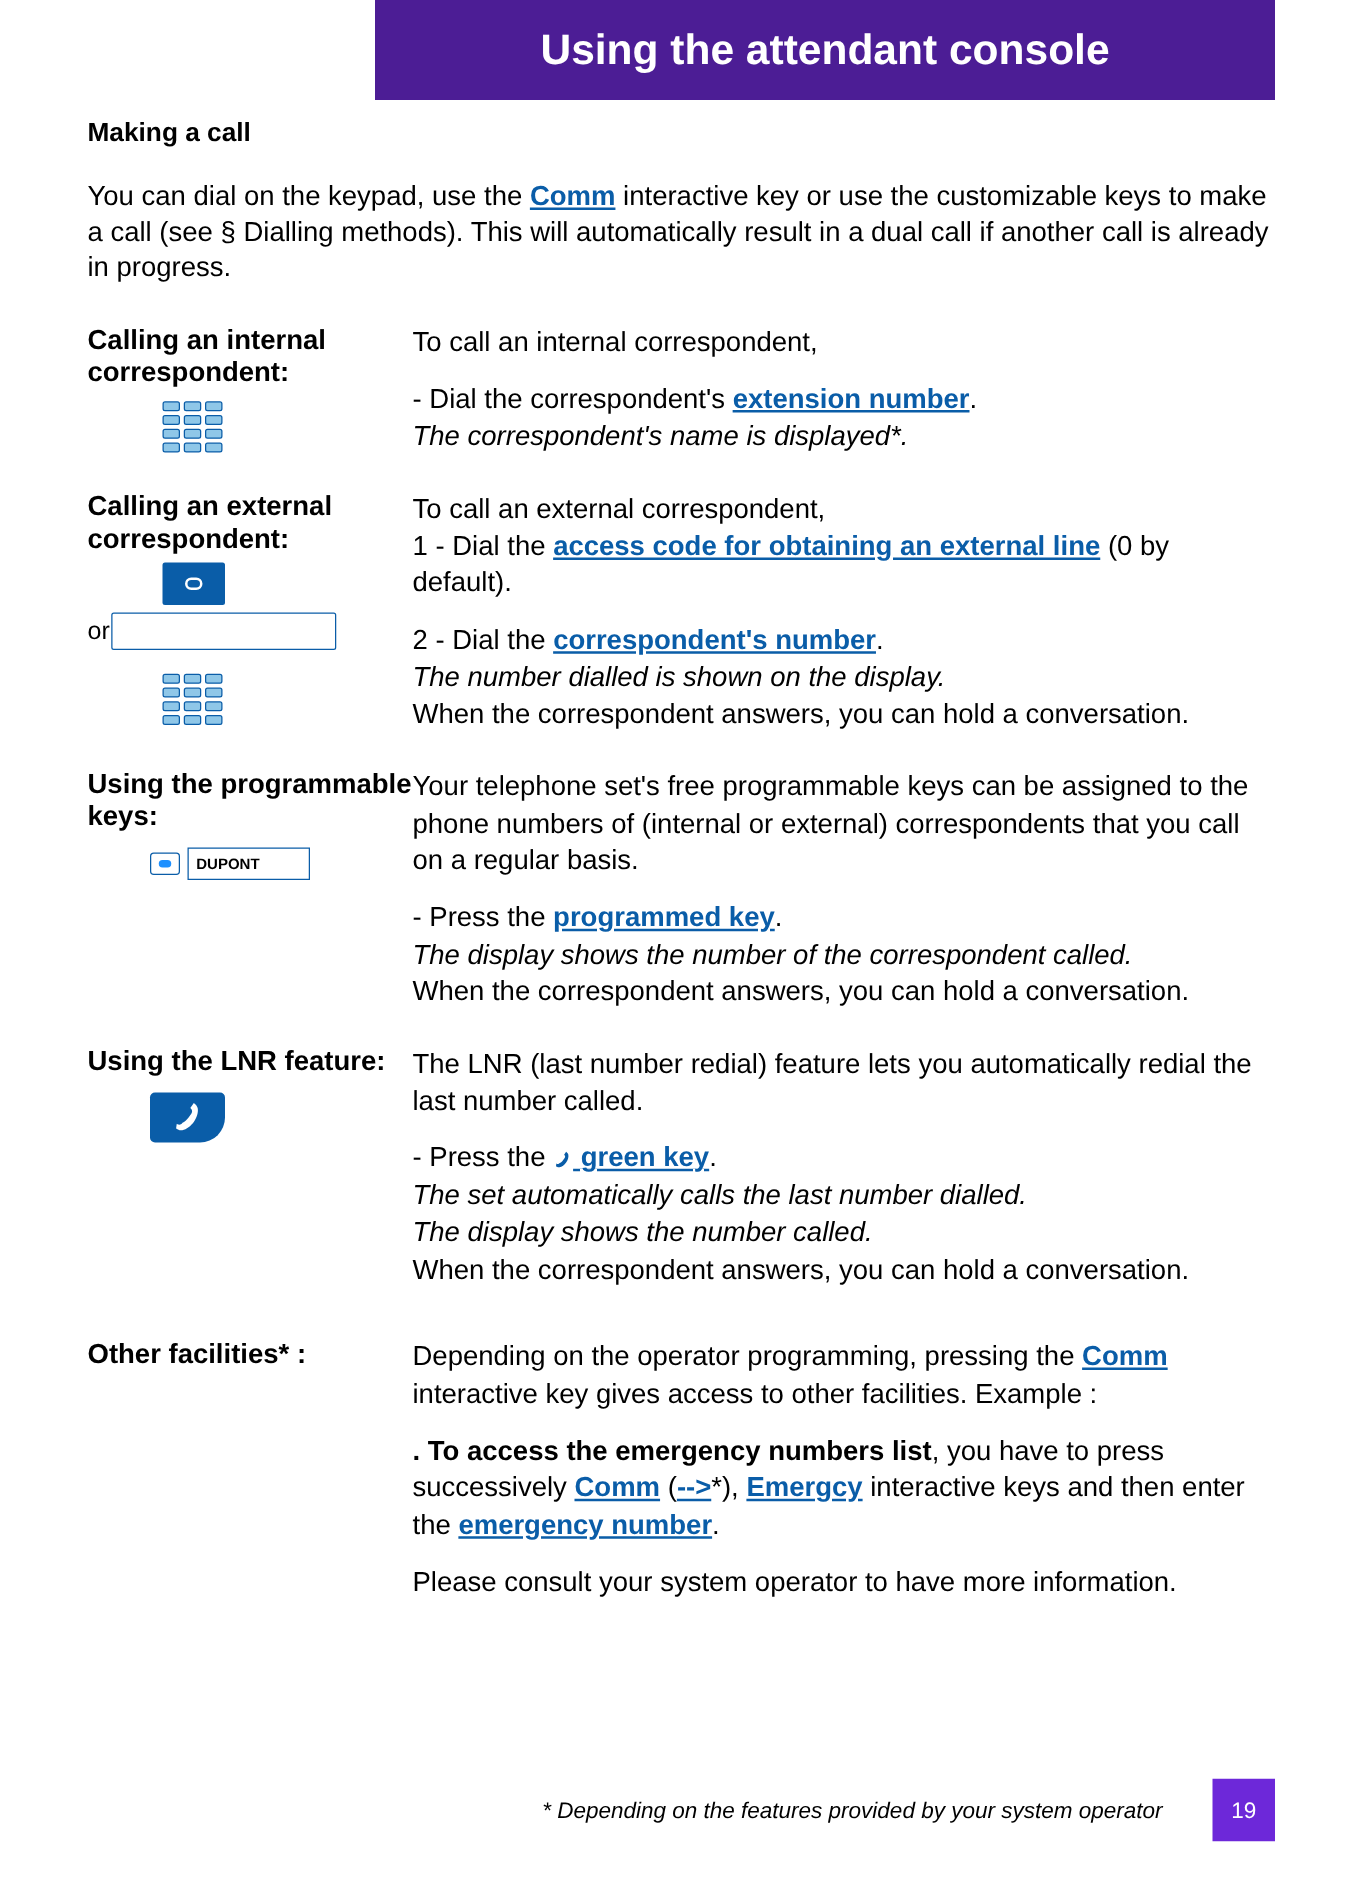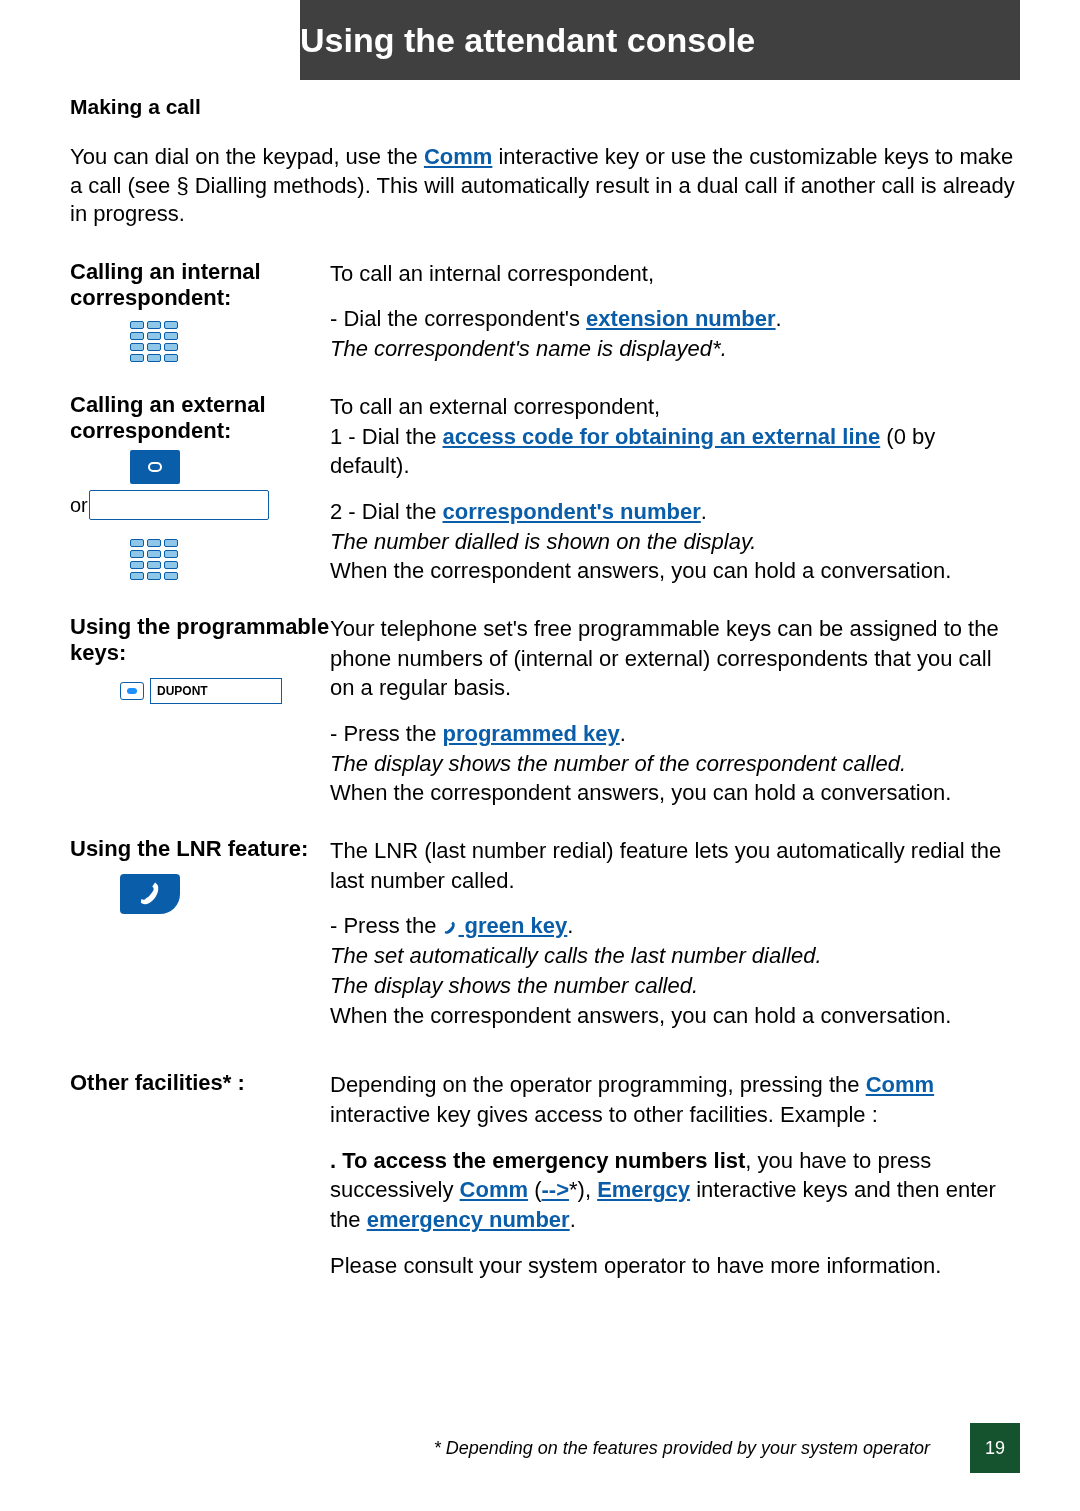--- a/index.html
+++ b/index.html
@@ -10,24 +10,24 @@
     color: #000;
     position: relative;
     background: #fff;
   }
   .header-bar {
     position: absolute;
     top: 0;
     left: 300px;
     width: 720px;
     height: 80px;
-    background: #404040;
+    background: #4c1d95;
     display: flex;
     align-items: center;
-    justify-content: flex-start;
+    justify-content: center;
   }
   .header-bar h1 {
     color: #fff;
     font-size: 34px;
     font-weight: bold;
   }
   .main {
     position: absolute;
     top: 95px;
     left: 70px;
@@ -102,21 +102,21 @@
     border: 1px solid #0a5da8;
     border-radius: 3px;
     display:flex; align-items:center; justify-content:center;
   }
   .led-box .dot {
     width: 10px; height: 6px;
     background: #1e90ff;
     border-radius: 3px;
   }
   .dupont-label {
-    width: 132px; height: 26px;
+    width: 98px; height: 26px;
     border: 1px solid #0a5da8;
     font-size: 12px;
     font-weight: bold;
     display:flex; align-items:center;
     padding-left: 6px;
     color:#000;
   }
 
   
   .phone-key {
@@ -136,21 +136,21 @@
     left: 70px;
     width: 950px;
     display: flex;
     align-items: center;
     justify-content: flex-end;
     gap: 40px;
   }
   .footnote-text { font-style: italic; font-size: 18px; }
   .page-box {
     width: 50px; height: 50px;
-    background: #14532d;
+    background: #6d28d9;
     color: #fff;
     display:flex; align-items:center; justify-content:center;
     font-size: 18px;
   }
   .left-icons { margin-left: 60px; }
   .space-above { margin-top: 16px; }
 </style>
 </head>
 <body>
 

